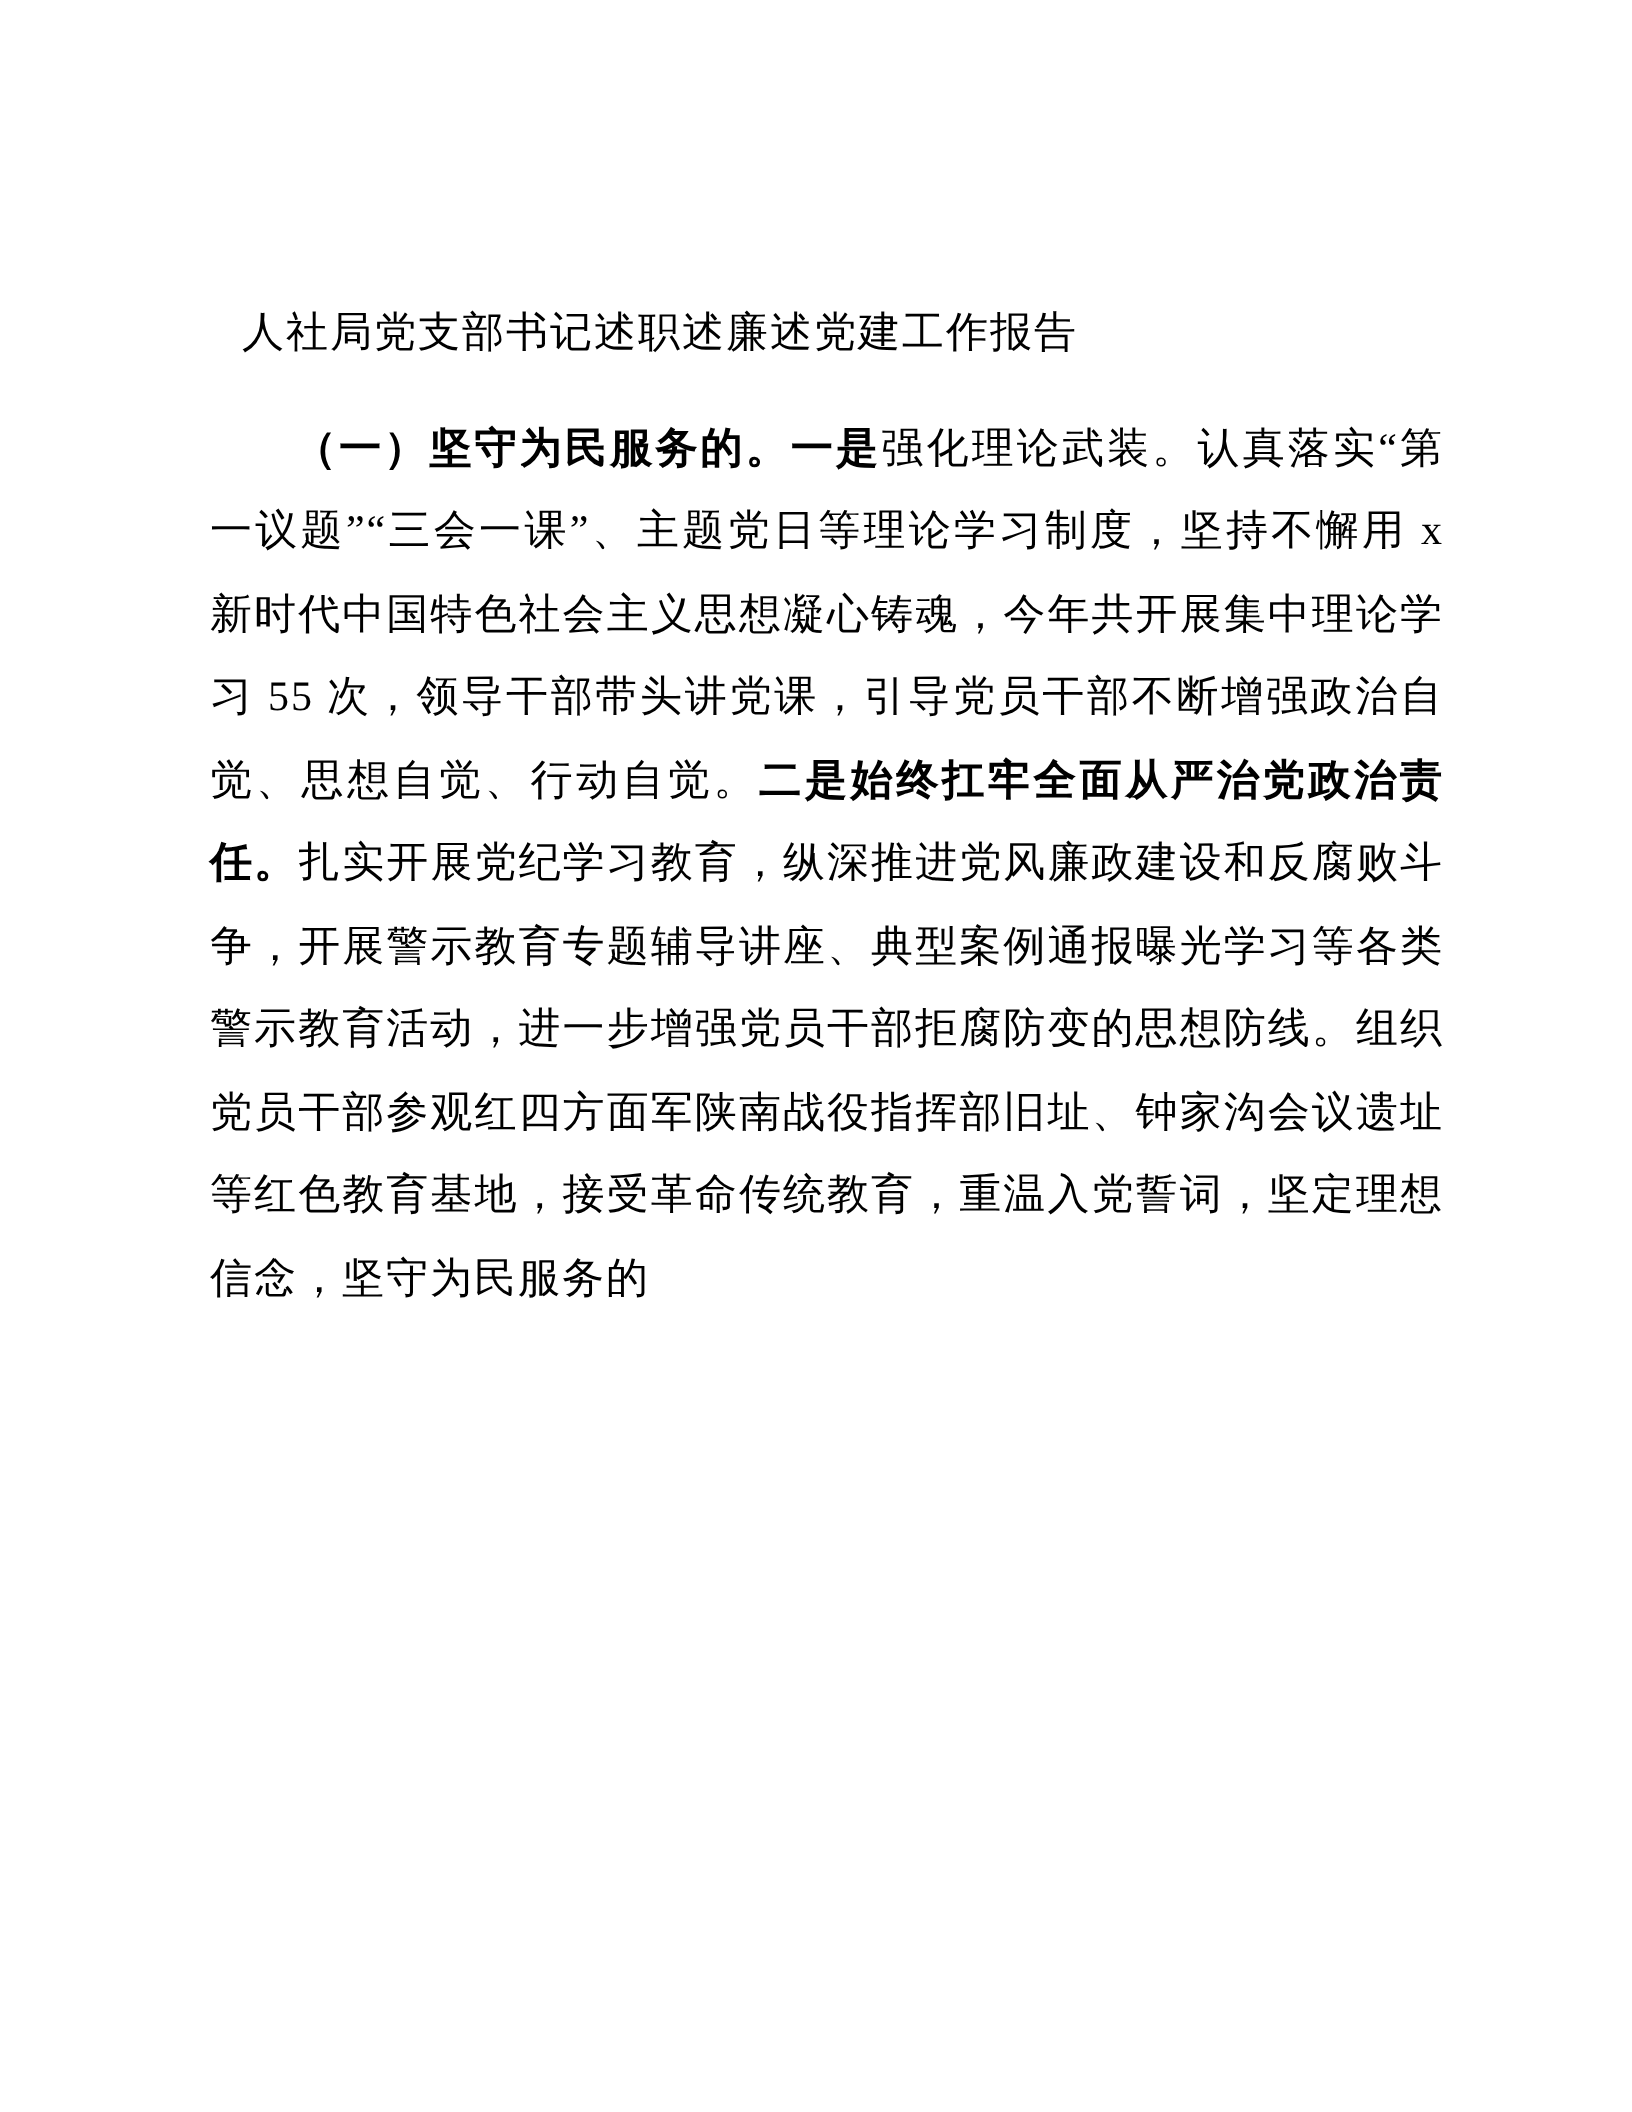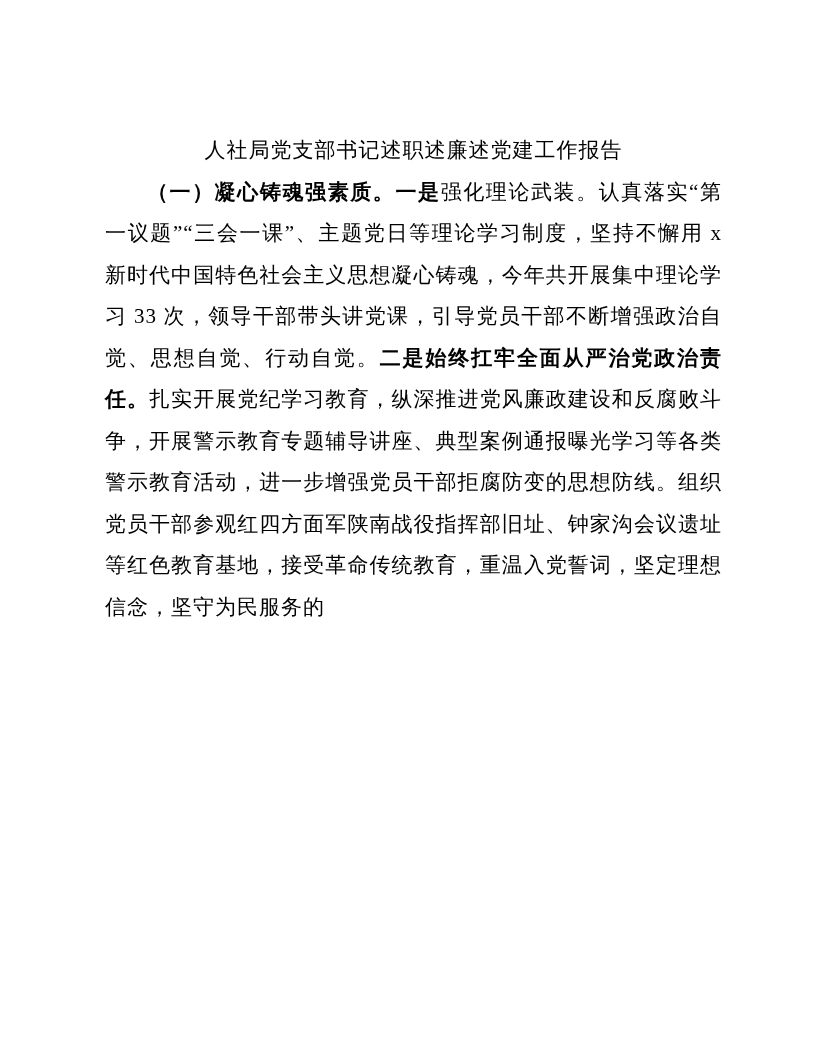--- a/index.html
+++ b/index.html
@@ -15,23 +15,22 @@
     box-sizing: border-box;
     padding: 130px 94px 0 105px;
     overflow: hidden;
     font-family: "Liberation Serif", "DejaVu Serif", serif;
     font-size: 21px;
     line-height: 41.5px;
     color: #000000;
     letter-spacing: 1px;
   }
   .doc-title {
-    text-align: center;
     font-weight: normal;
-    margin: 0;
+    margin: 16px;
     font-size: 21px;
     font-family: Liberation Serif, serif;
   }
   .para {
     margin: 0;
     text-indent: 2em;
     text-align: justify;
     text-justify: inter-ideograph;
   }
   .b {
@@ -39,14 +38,14 @@
   }
 </style>
 </head>
 <body>
 
 <div class="page">
   <p class="doc-title">人社局党支部书记述职述廉述党建工作报告</p>
 
 
 
-  <p class="para"><span class="b">（一）凝心铸魂强素质。一是</span><span>强化理论武装。认真落实“第一议题”“三会一课”、主题党日等理论学习制度，坚持不懈用 x 新时代中国特色社会主义思想凝心铸魂，今年共开展集中理论学习 33 次，领导干部带头讲党课，引导党员干部不断增强政治自觉、思想自觉、行动自觉。</span><span class="b">二是始终扛牢全面从严治党政治责任。</span><span>扎实开展党纪学习教育，纵深推进党风廉政建设和反腐败斗争，开展警示教育专题辅导讲座、典型案例通报曝光学习等各类警示教育活动，进一步增强党员干部拒腐防变的思想防线。组织党员干部参观红四方面军陕南战役指挥部旧址、钟家沟会议遗址等红色教育基地，接受革命传统教育，重温入党誓词，坚定理想信念，坚守为民服务的</span></p>
+  <p class="para"><span class="b">（一）坚守为民服务的。一是</span><span>强化理论武装。认真落实“第一议题”“三会一课”、主题党日等理论学习制度，坚持不懈用 x 新时代中国特色社会主义思想凝心铸魂，今年共开展集中理论学习 55 次，领导干部带头讲党课，引导党员干部不断增强政治自觉、思想自觉、行动自觉。</span><span class="b">二是始终扛牢全面从严治党政治责任。</span><span>扎实开展党纪学习教育，纵深推进党风廉政建设和反腐败斗争，开展警示教育专题辅导讲座、典型案例通报曝光学习等各类警示教育活动，进一步增强党员干部拒腐防变的思想防线。组织党员干部参观红四方面军陕南战役指挥部旧址、钟家沟会议遗址等红色教育基地，接受革命传统教育，重温入党誓词，坚定理想信念，坚守为民服务的</span></p>
 </div>
 
 </body></html>

